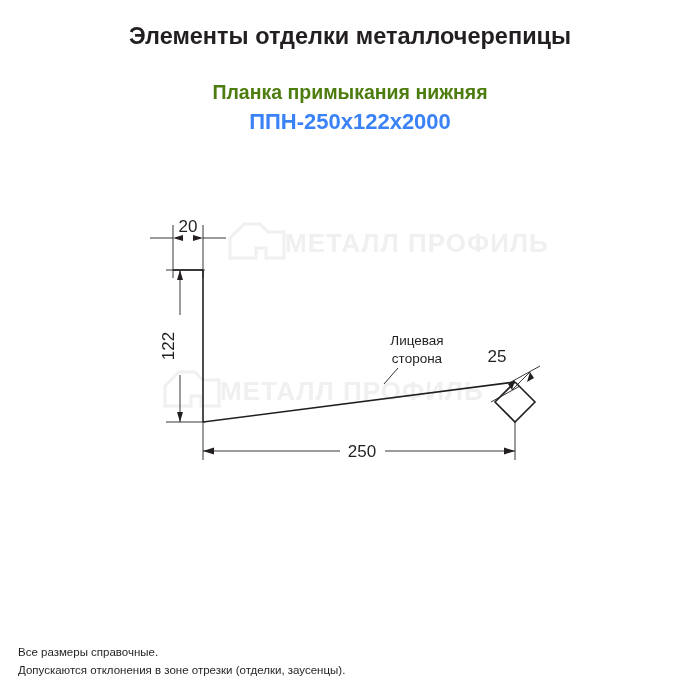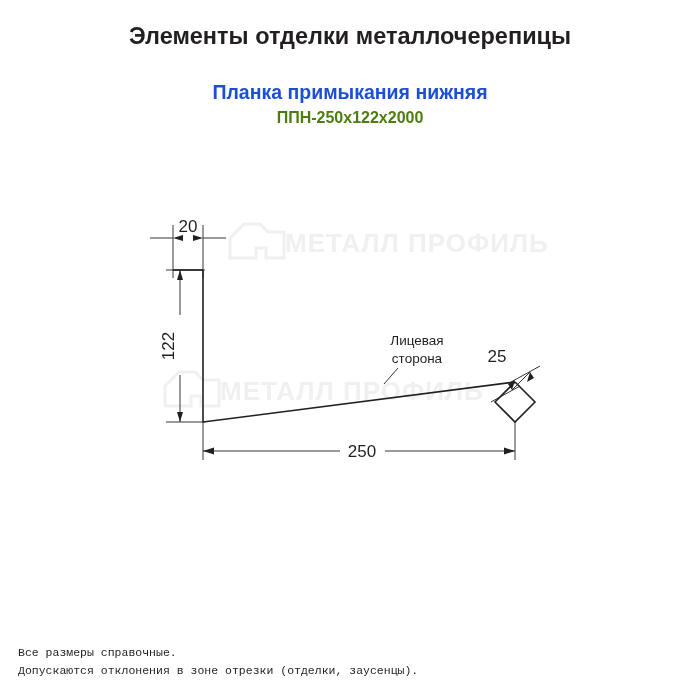--- a/index.html
+++ b/index.html
@@ -32,47 +32,46 @@
     font-weight: bold;
     letter-spacing: 0px;
     line-height: 1.2;
     color: #231f20;
   }
   .title-sub {
     margin-top: 28px;
     font-size: 19.5px;
     font-weight: bold;
     line-height: 1.45;
-    color: #1d4ed8;
+    color: #4d7c0f;
   }
   .title-code {
-    font-size: 16px;
+    font-size: 22px;
     font-weight: bold;
     line-height: 1.45;
-    color: #4d7c0f;
+    color: #3b82f6;
   }
   .drawing {
     position: absolute;
     top: 170px;
     left: 0;
     width: 700px;
     height: 380px;
   }
   .footer {
     position: absolute;
     left: 18px;
     bottom: 20px;
     width: 660px;
     font-size: 11.5px;
     line-height: 1.55;
     color: #231f20;
   }
   .footer div {
     white-space: nowrap;
-    font-family: Liberation Mono, monospace;
   }
   svg { display: block; }
   .dim-text {
     font-family: "Liberation Sans", sans-serif;
     font-size: 17px;
     fill: #231f20;
   }
   .face-text {
     font-family: "Liberation Sans", sans-serif;
     font-size: 13.5px;

